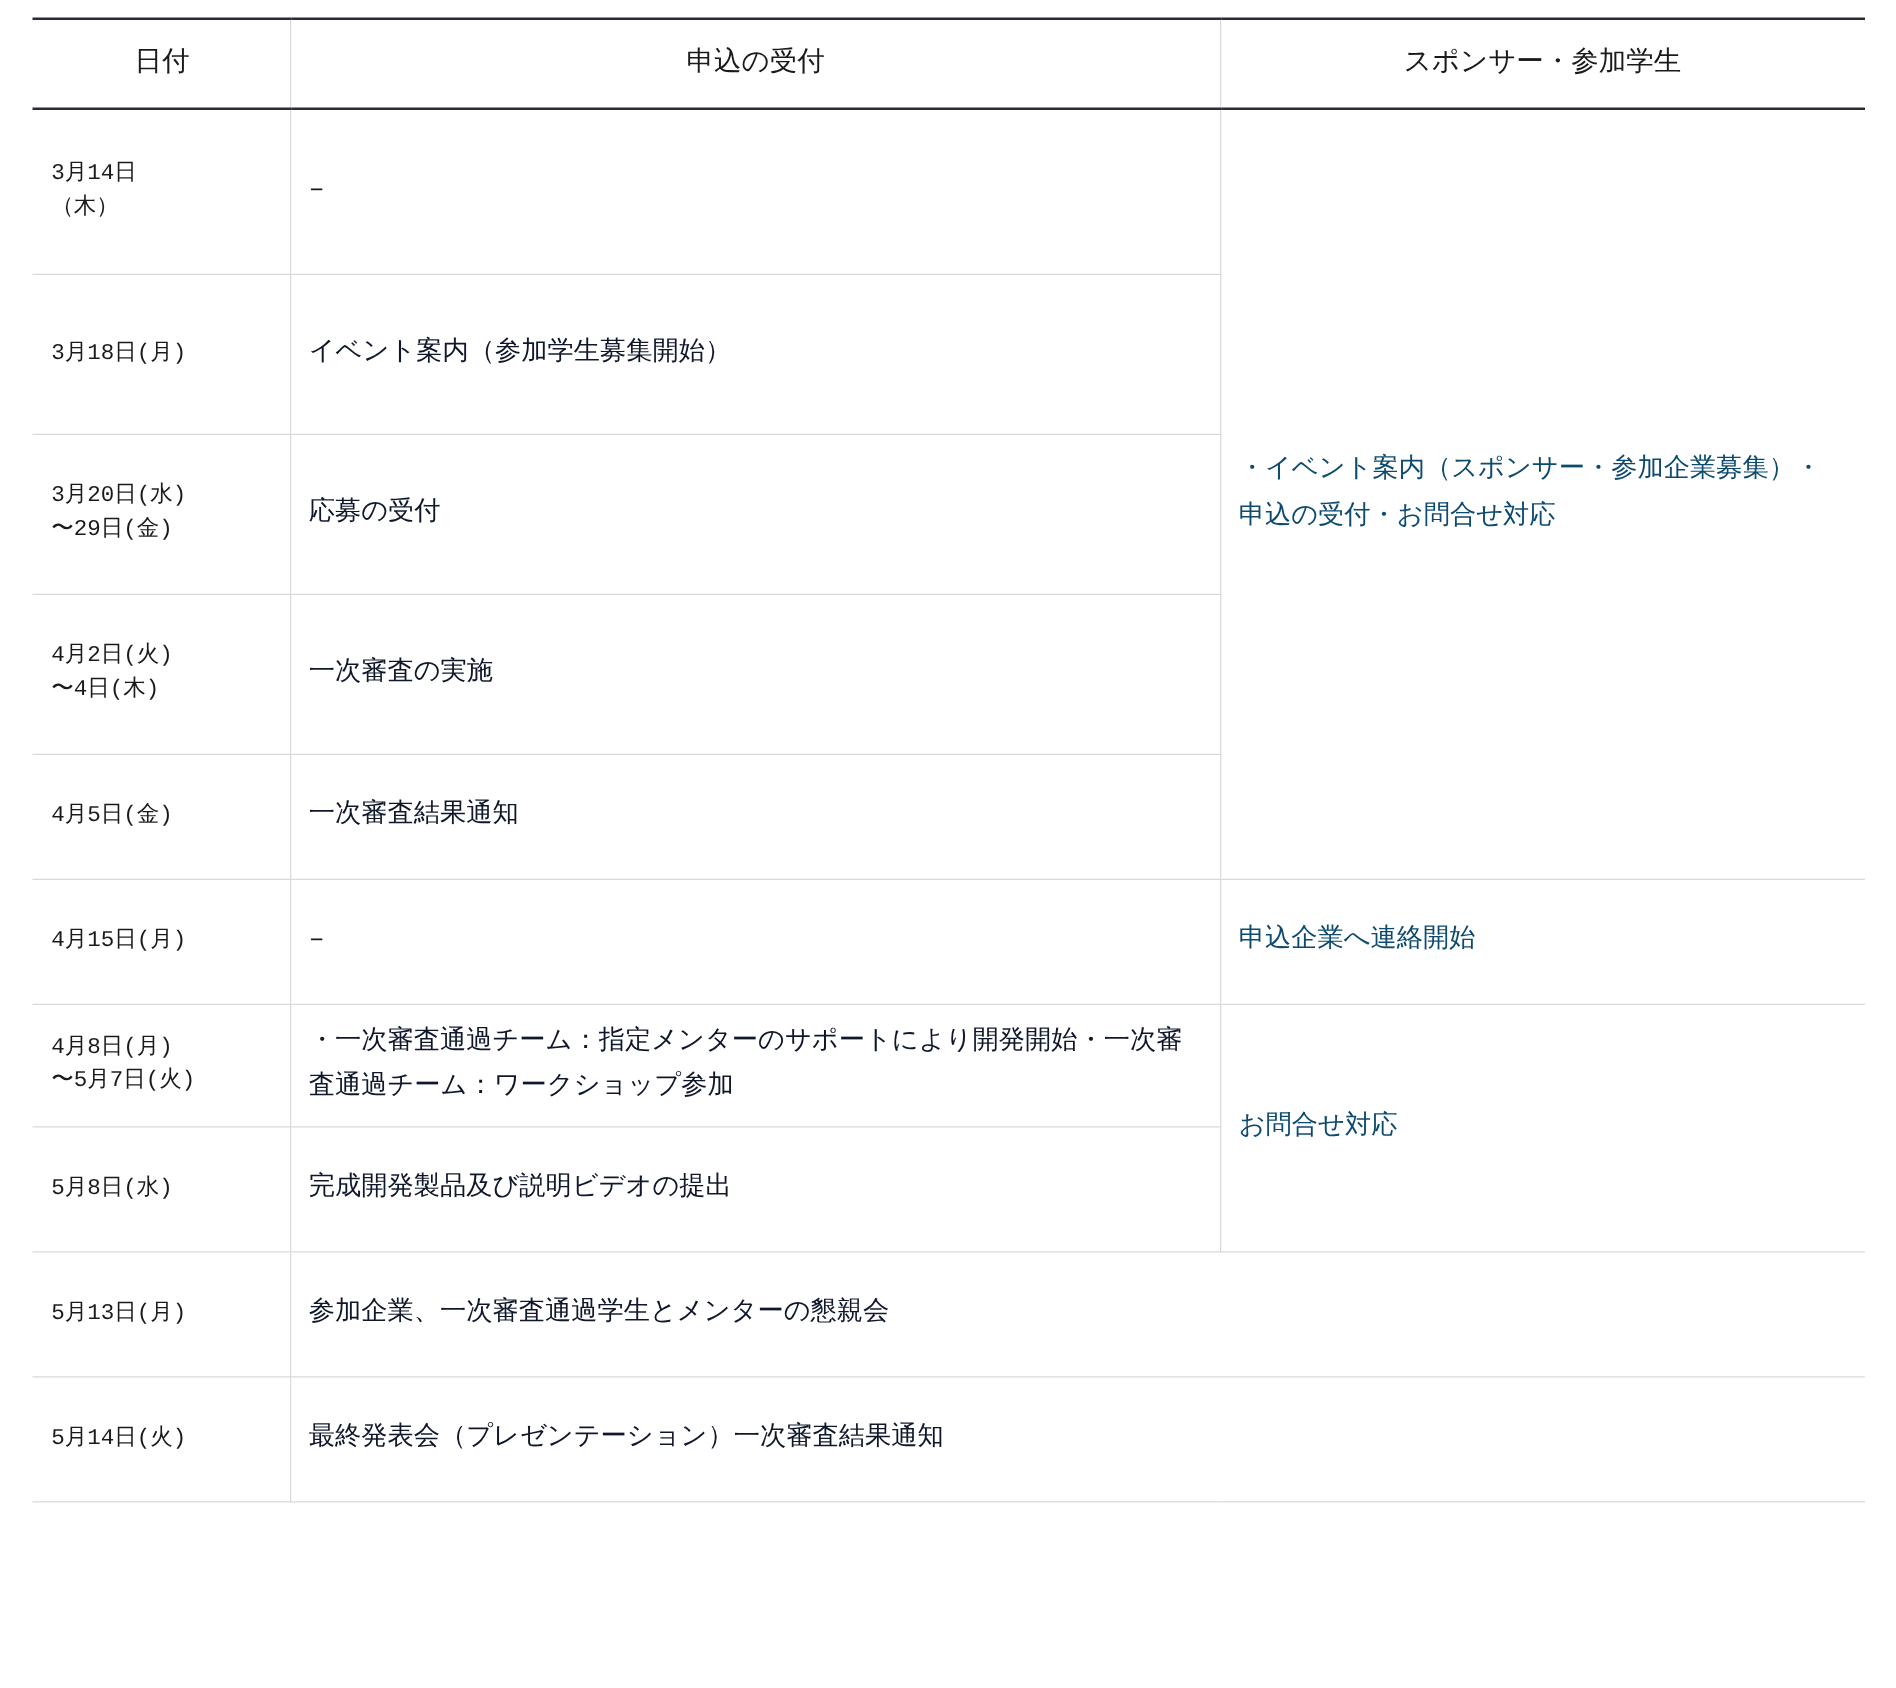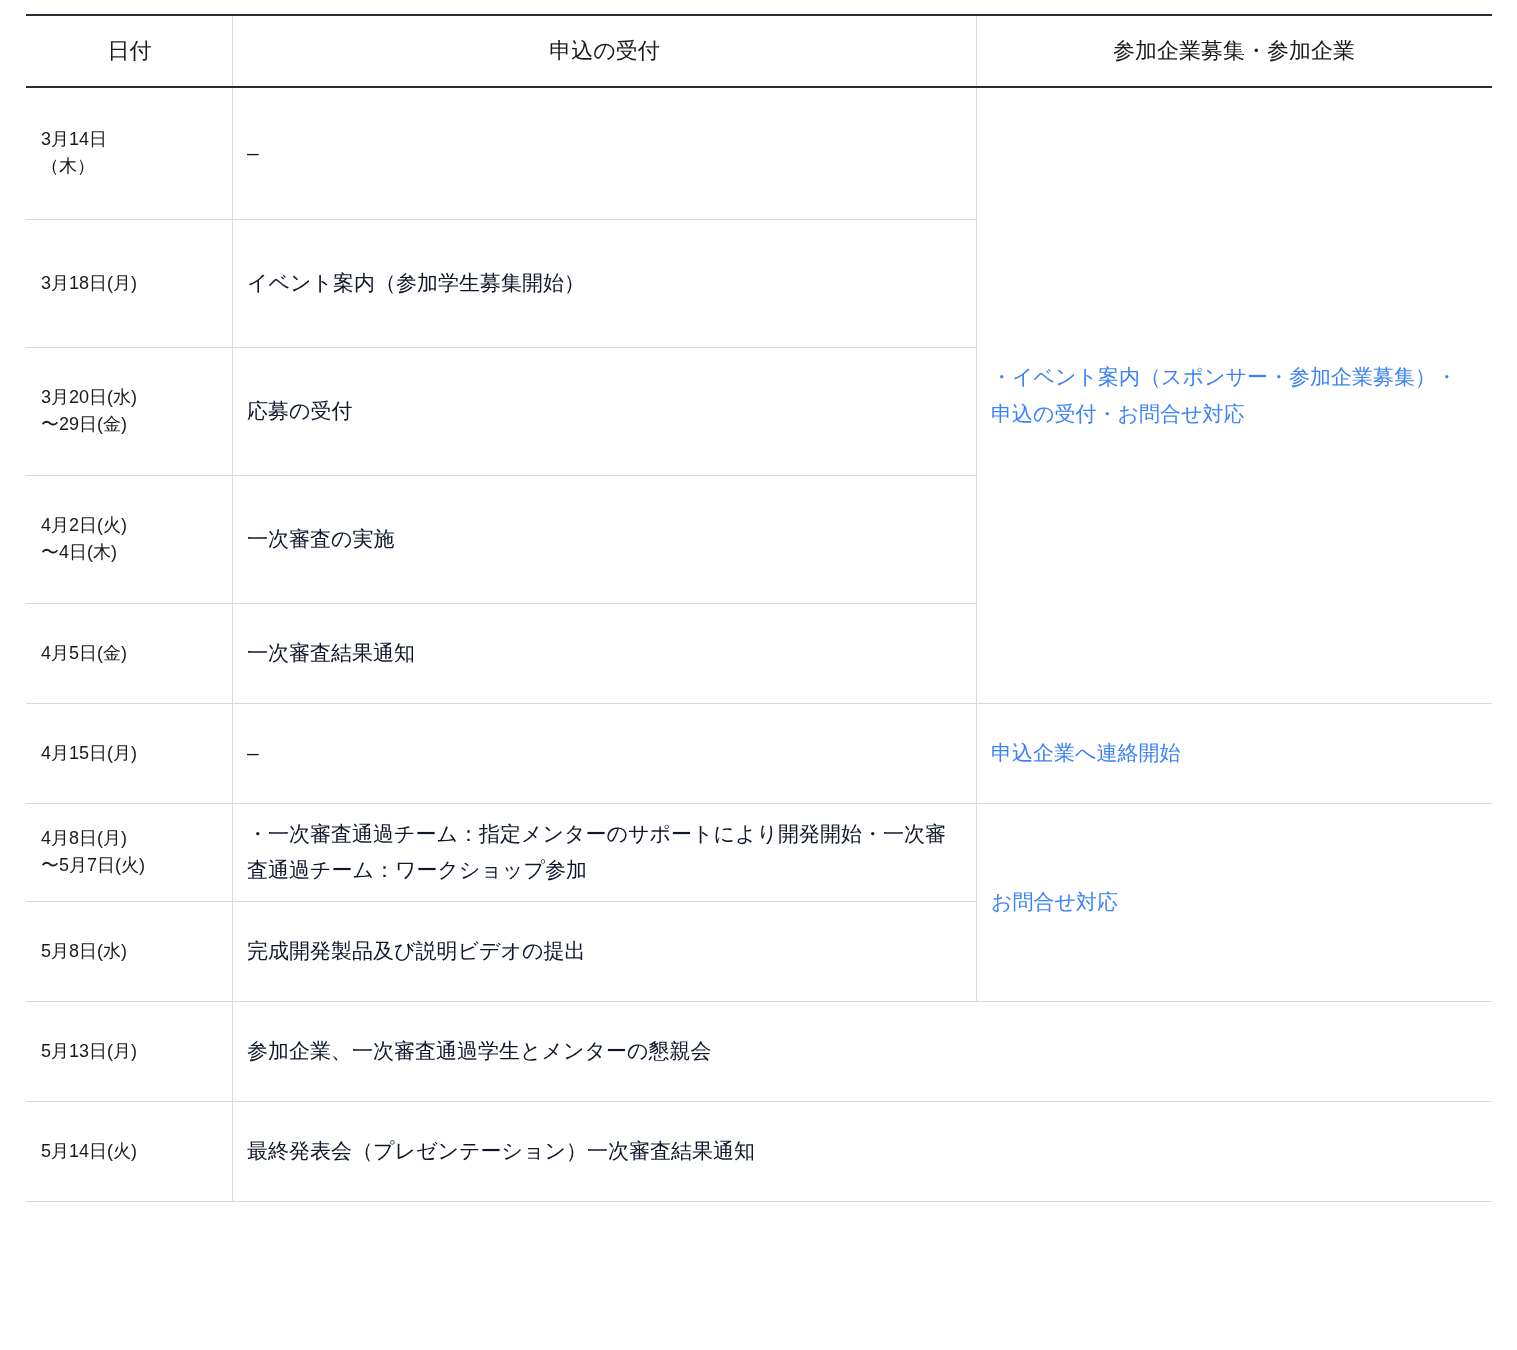--- a/index.html
+++ b/index.html
@@ -12,20 +12,21 @@
     height: 1350px;
     font-family: "Liberation Sans", "DejaVu Sans", sans-serif;
     color: #1a1a1a;
     -webkit-font-smoothing: antialiased;
   }
   .sheet {
     box-sizing: border-box;
     width: 1517px;
     height: 1064px;
     padding: 14px 26px 0 26px;
+    font-family: Liberation Mono, monospace;
   }
   table.schedule {
     border-collapse: collapse;
     table-layout: fixed;
     width: 1465px;
     font-size: 21px;
     line-height: 1.55;
   }
   table.schedule col.c-date  { width: 206px; }
   table.schedule col.c-stu   { width: 744px; }
@@ -63,21 +64,21 @@
     color: #1a1a1a;
   }
   td.student-cell {
     font-size: 21px;
     line-height: 1.75;
     color: #0f172a;
   }
   td.sponsor-cell {
     font-size: 21px;
     line-height: 1.8;
-    color: #3b82f6;
+    color: #0c4a6e;
   }
   td.dash {
     color: #1a1a1a;
   }
   .tall-1 { height: 132px; }
   .tall-2 { height: 128px; }
   .tall-3 { height: 100px; }
 </style>
 </head>
 <body>
@@ -86,21 +87,21 @@
   <table class="schedule">
     <colgroup>
       <col class="c-date">
       <col class="c-stu">
       <col class="c-spo">
     </colgroup>
     <thead>
       <tr>
         <th>日付</th>
         <th>申込の受付</th>
-        <th>参加企業募集・参加企業</th>
+        <th>スポンサー・参加学生</th>
       </tr>
     </thead>
     <tbody>
       <tr>
         <td class="date-cell tall-1">3月14日
 （木）</td>
         <td class="student-cell dash">–</td>
         <td class="sponsor-cell" rowspan="5">・イベント案内（スポンサー・参加企業募集）・申込の受付・お問合せ対応</td>
       </tr>
       <tr>

